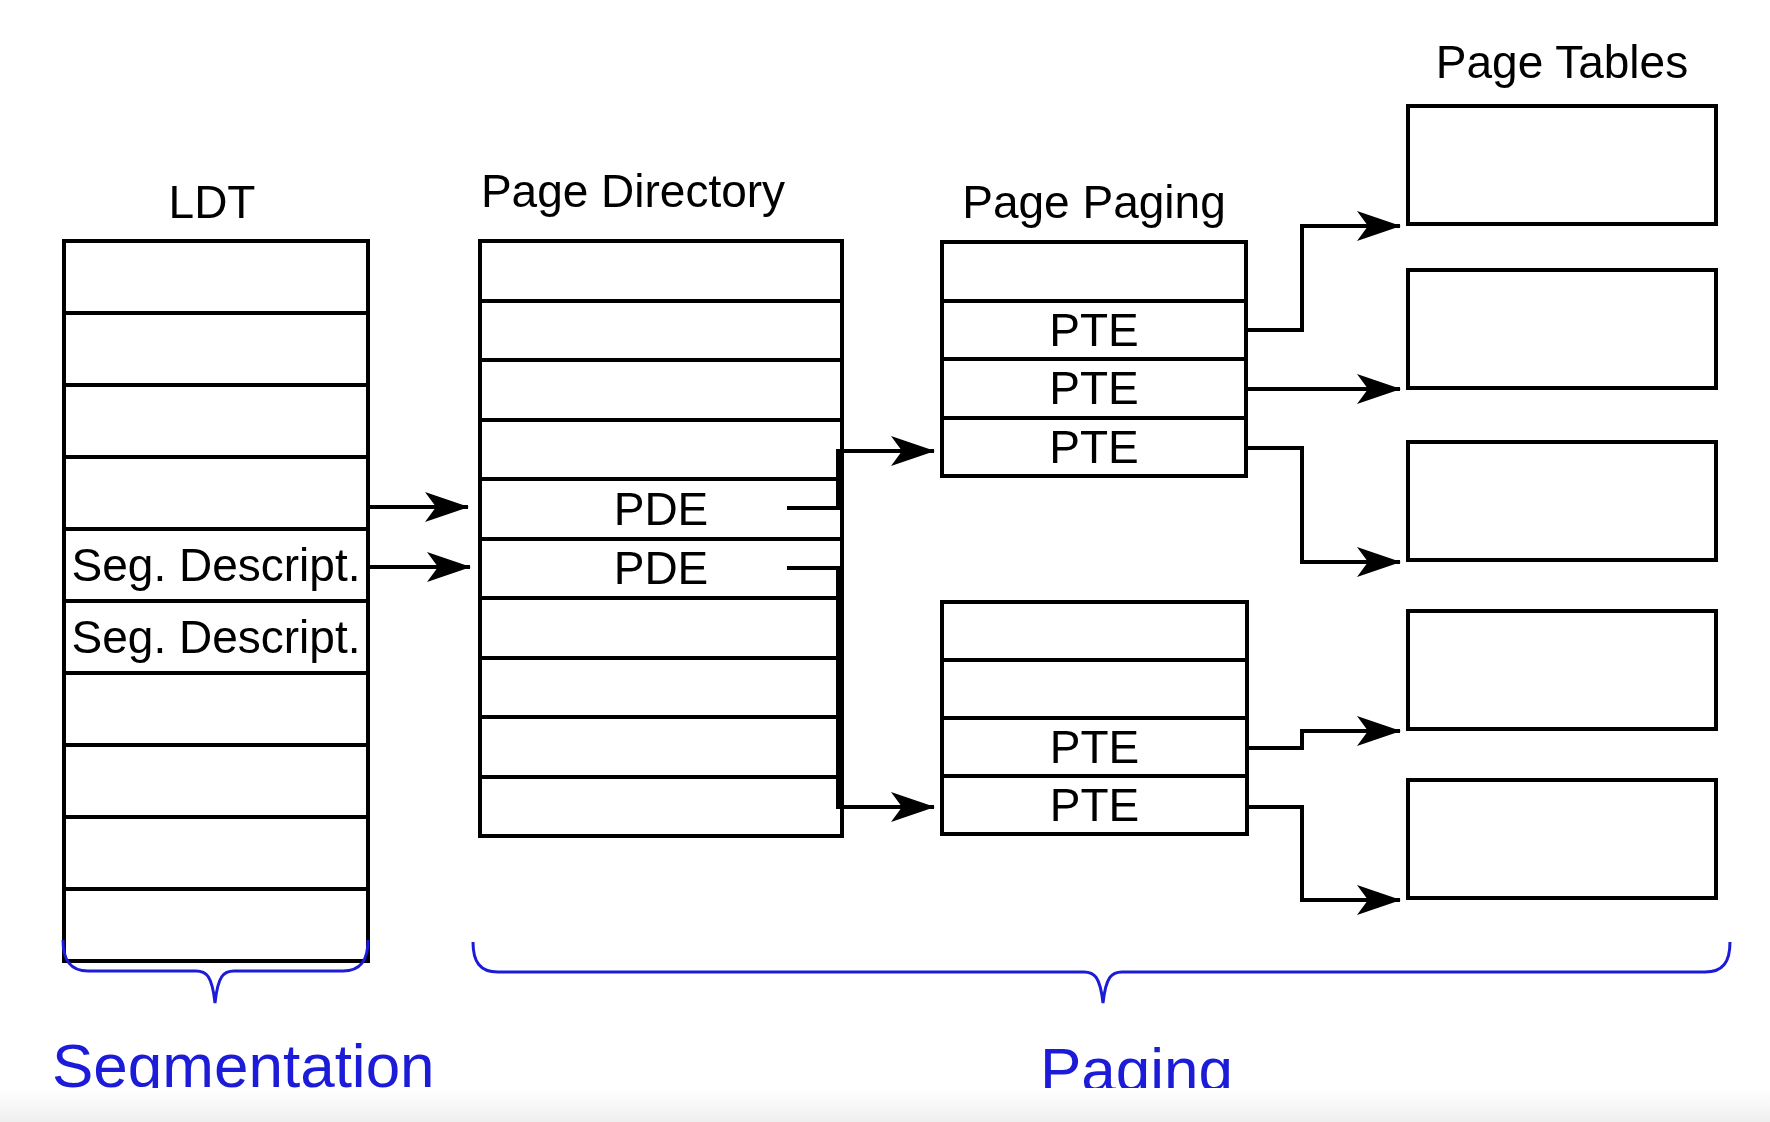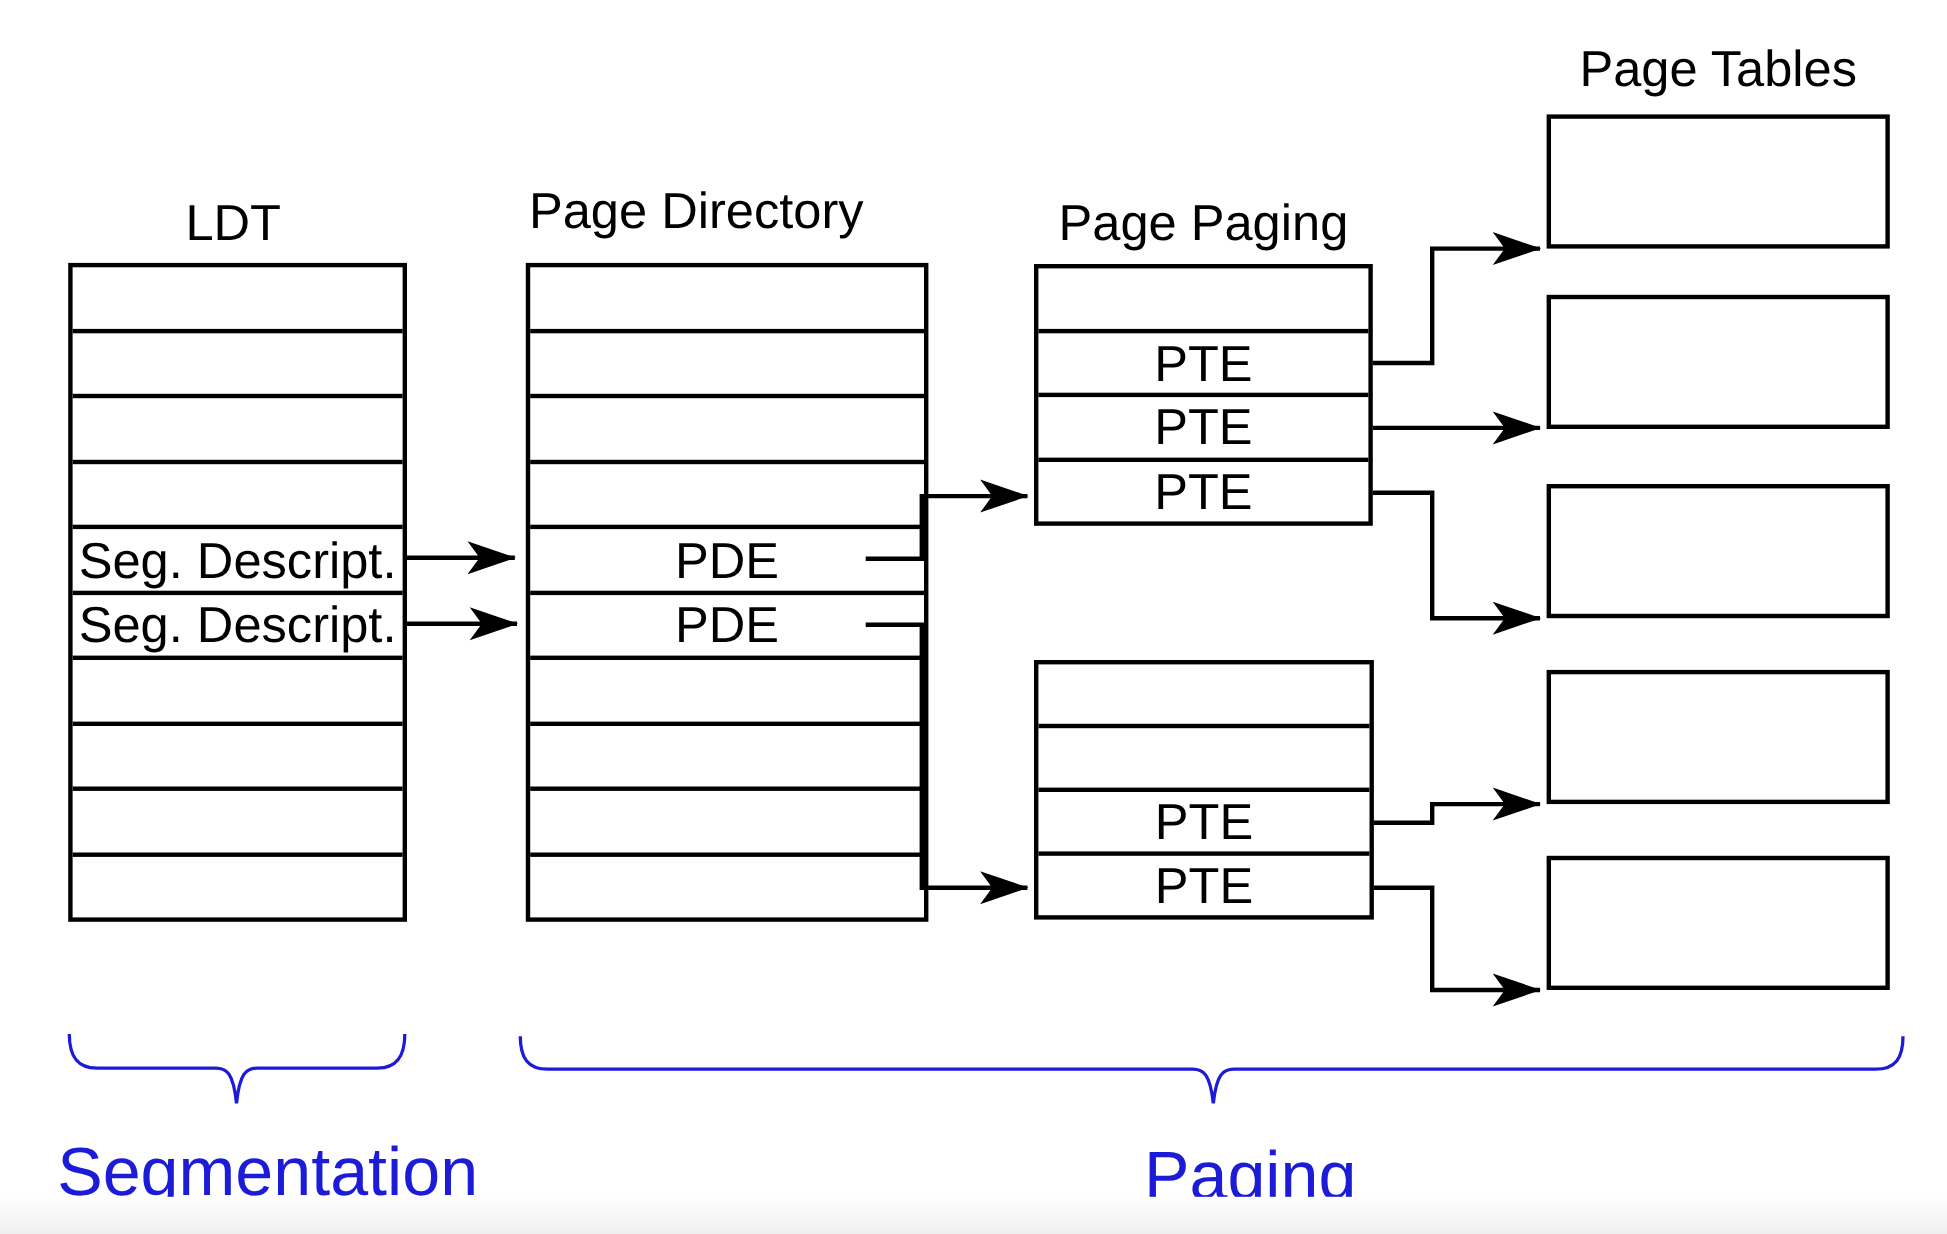--- a/index.html
+++ b/index.html
@@ -38,21 +38,21 @@
 </head>
 <body>
 
 <div id="stage">
 
   <div class="title" style="left:212px;top:176px;">LDT</div>
   <div class="title" style="left:633px;top:165px;">Page Directory</div>
   <div class="title" style="left:1094px;top:176px;">Page Paging</div>
   <div class="title" style="left:1562px;top:36px;">Page Tables</div>
 
-  <div class="tbl" style="left:62px;top:239px;width:308px;height:599px;">
+  <div class="tbl" style="left:62px;top:239px;width:308px;height:724px;">
     <div class="row"></div>
     <div class="row"></div>
     <div class="row"></div>
     <div class="row"></div>
     <div class="row">Seg. Descript.</div>
     <div class="row">Seg. Descript.</div>
     <div class="row"></div>
     <div class="row"></div>
     <div class="row"></div>
     <div class="row"></div>

